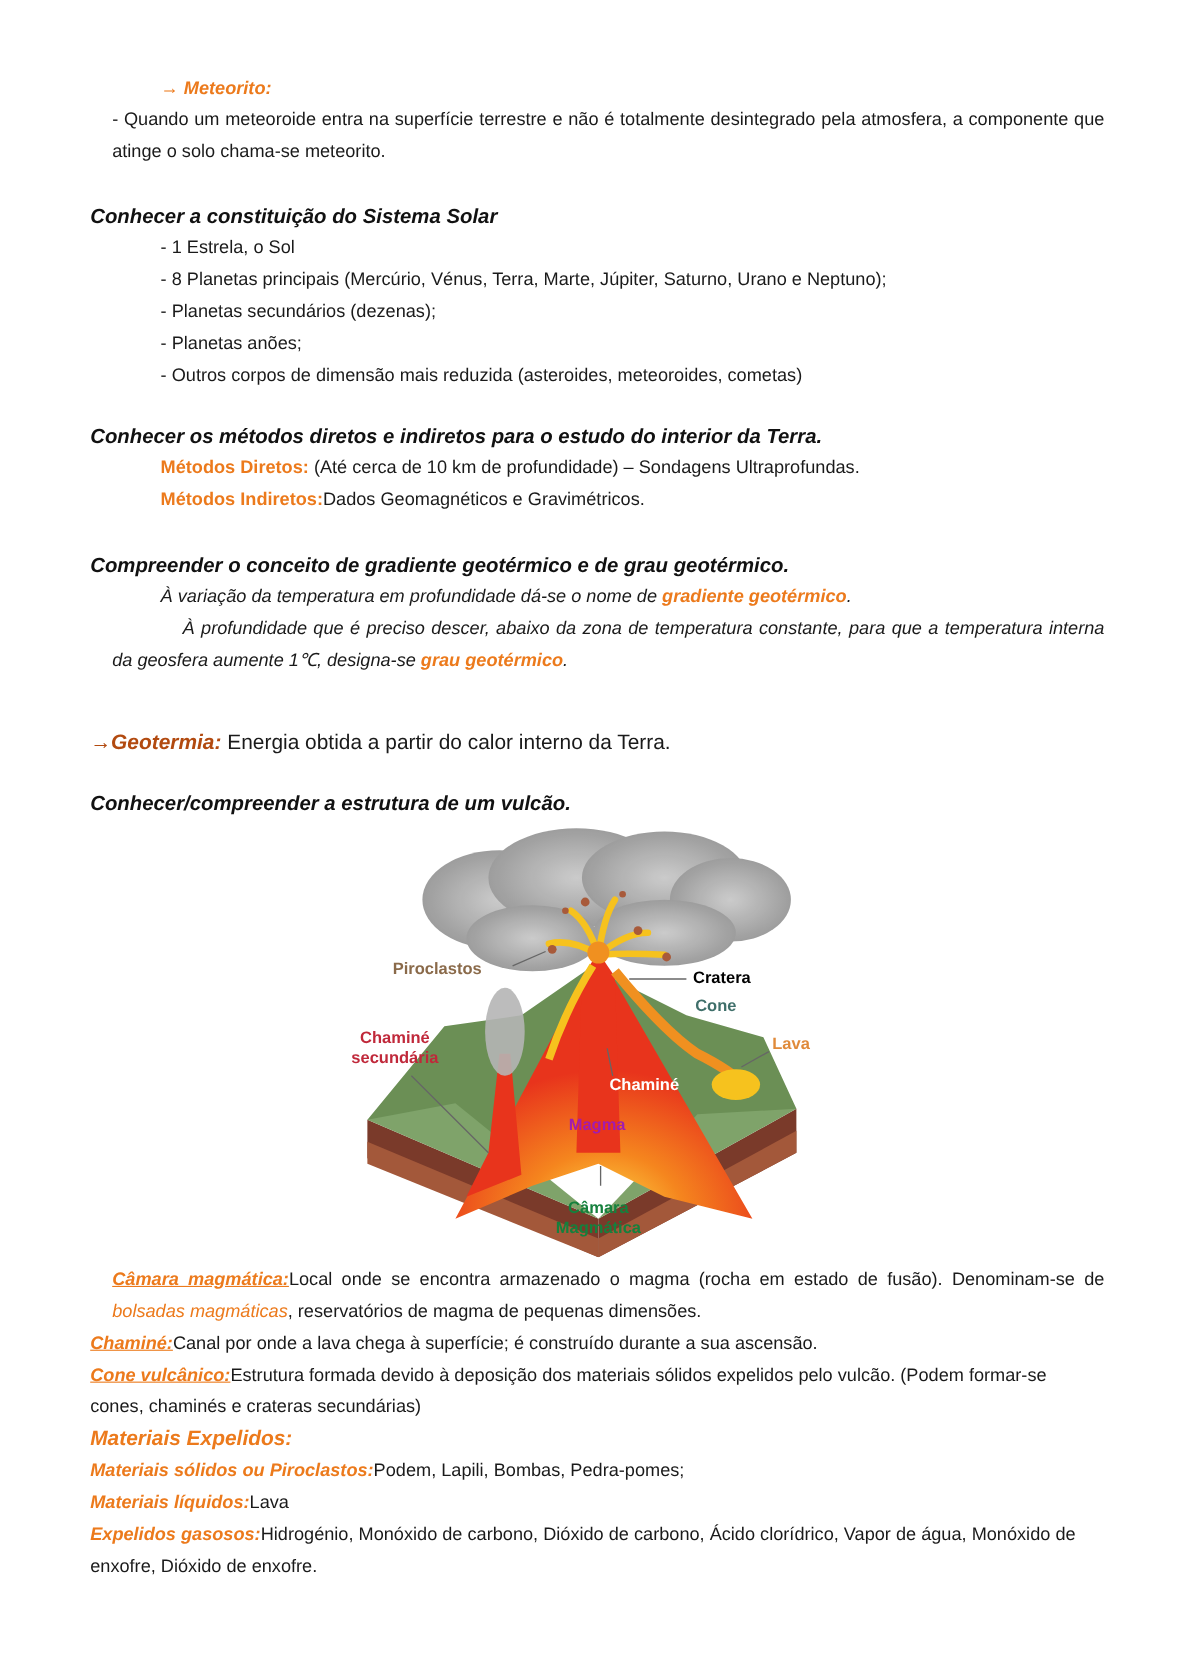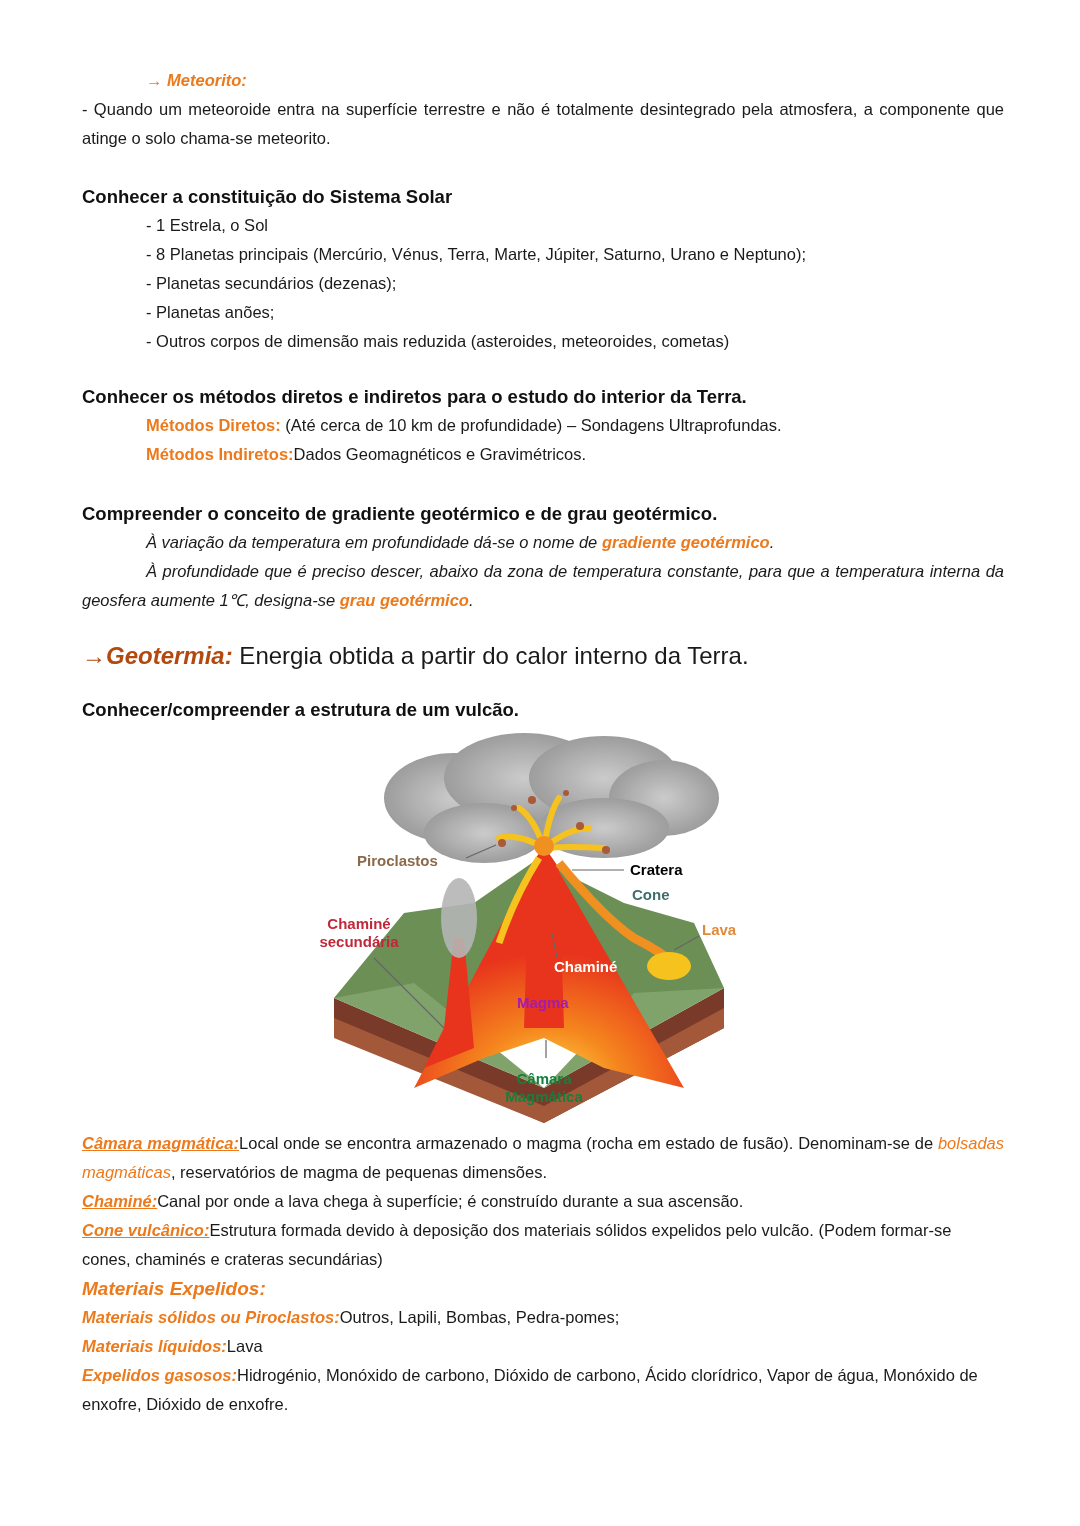--- a/index.html
+++ b/index.html
@@ -8,24 +8,24 @@
     font-family: "Liberation Sans", sans-serif; color: #1a1a1a;
   }
   .page { position: absolute; left: 82px; top: 66px; width: 922px; font-size: 16.5px; line-height: 29px; }
   .orange { color: #ec7a1c; }
   .brown { color: #b24a10; }
   .b { font-weight: bold; }
   .i { font-style: italic; }
   .u { text-decoration: underline; }
   .indent { padding-left: 64px; }
   .firstline { text-indent: 64px; font-style: italic; }
-  .justify { text-align: justify; }
-  .heading { font-weight: bold; font-size: 18.5px; color: #111; }
+  .justify { text-align: justify; margin-left: 20px; }
+  .heading { font-weight: bold; font-style: italic; font-size: 18.5px; color: #111; }
   .gap { height: 29px; }
-  .geo-line { font-size: 24px; line-height: 34px; }
+  .geo-line { font-size: 19px; line-height: 34px; margin-top: 20px; }
   .figure { position: relative; width: 460px; height: 395px; margin: 4px 0 6px 222px; }
   .figure svg { position: absolute; left: 0; top: 0; }
   .lbl { position: absolute; font-weight: bold; font-size: 15px; line-height: 18px; text-align: center; }
   .big-orange { font-size: 19px; }
 </style>
 </head>
 <body>
 
 <div class="page">
 
@@ -167,21 +167,21 @@
   </div>
   <div>
     <span class="orange b i u">Chaminé:</span><span>Canal por onde a lava chega à superfície; é construído durante a sua ascensão.</span>
   </div>
   <div>
     <span class="orange b i u">Cone vulcânico:</span><span>Estrutura formada devido à deposição dos materiais sólidos expelidos pelo vulcão. (Podem formar-se cones, chaminés e crateras secundárias)</span>
   </div>
 
   <div class="orange b i big-orange">Materiais Expelidos:</div>
   <div>
-    <span class="orange b i">Materiais sólidos ou Piroclastos:</span><span>Outros, Lapili, Bombas, Pedra-pomes;</span>
+    <span class="orange b i">Materiais sólidos ou Piroclastos:</span><span>Podem, Lapili, Bombas, Pedra-pomes;</span>
   </div>
   <div>
     <span class="orange b i">Materiais líquidos:</span><span>Lava</span>
   </div>
   <div>
     <span class="orange b i">Expelidos gasosos:</span><span>Hidrogénio, Monóxido de carbono, Dióxido de carbono, Ácido clorídrico, Vapor de água, Monóxido de enxofre, Dióxido de enxofre.</span>
   </div>
 </div>
 
 </body></html>

